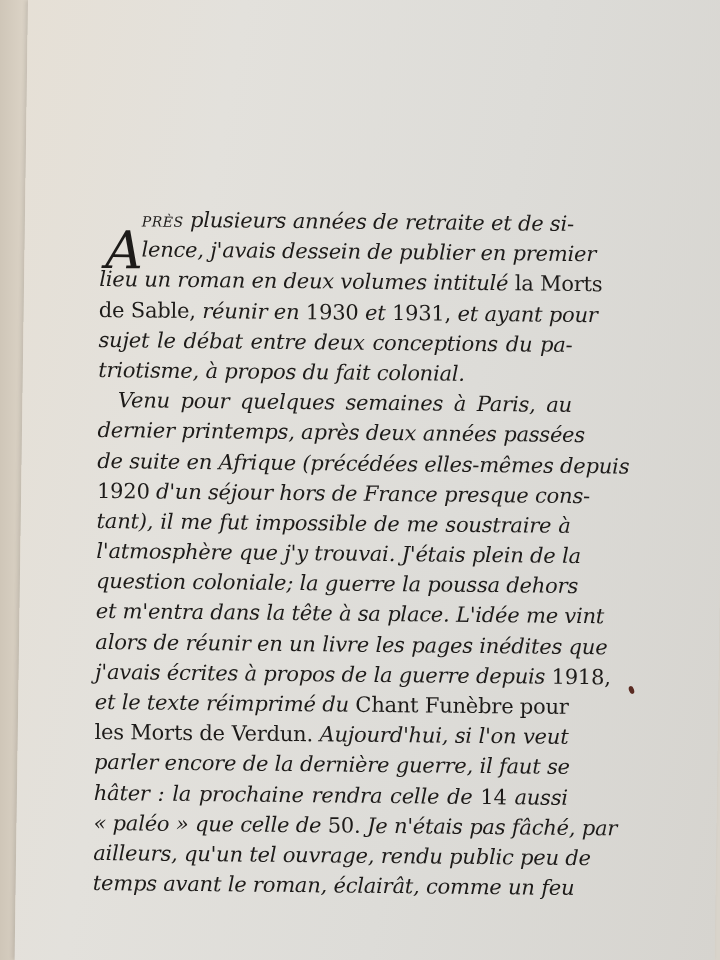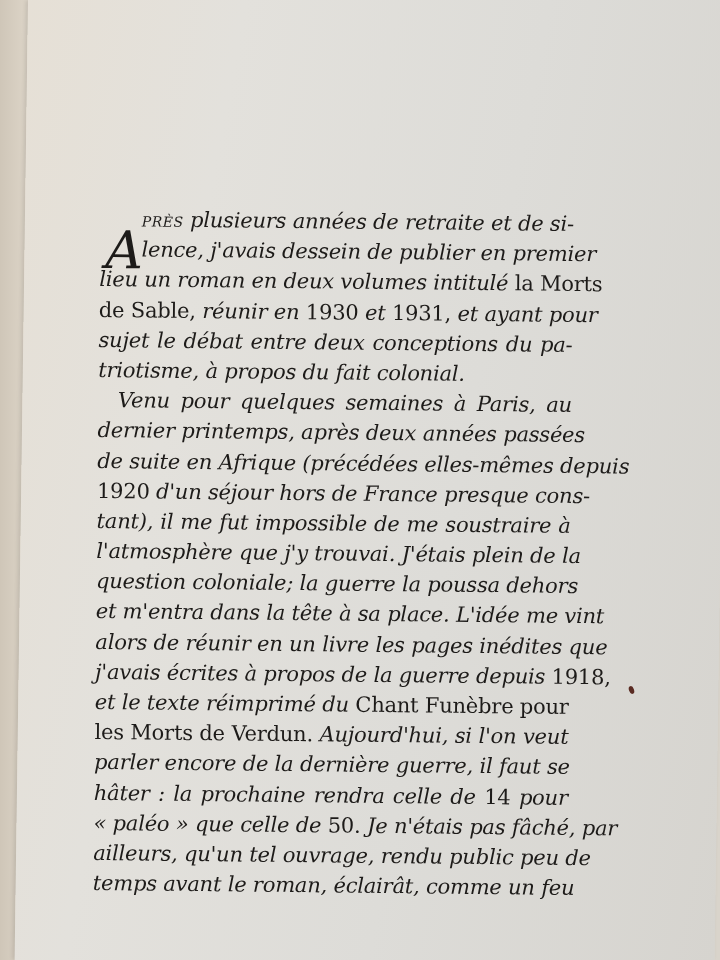--- a/index.html
+++ b/index.html
@@ -71,17 +71,17 @@
   <div class="line"><span class="roman">1920</span> <span>d'un séjour hors de France presque cons-</span></div>
   <div class="line"><span>tant), il me fut impossible de me soustraire à</span></div>
   <div class="line"><span>l'atmosphère que j'y trouvai. J'étais plein de la</span></div>
   <div class="line"><span>question coloniale; la guerre la poussa dehors</span></div>
   <div class="line"><span>et m'entra dans la tête à sa place. L'idée me vint</span></div>
   <div class="line"><span>alors de réunir en un livre les pages inédites que</span></div>
   <div class="line"><span>j'avais écrites à propos de la guerre depuis</span> <span class="roman">1918,</span></div>
   <div class="line"><span>et le texte réimprimé du</span> <span class="roman">Chant Funèbre pour</span></div>
   <div class="line"><span class="roman">les Morts de Verdun.</span> <span>Aujourd'hui, si l'on veut</span></div>
   <div class="line"><span>parler encore de la dernière guerre, il faut se</span></div>
-  <div class="line"><span>hâter : la prochaine rendra celle de</span> <span class="roman">14</span> <span>pour</span></div>
+  <div class="line"><span>hâter : la prochaine rendra celle de</span> <span class="roman">14</span> <span>aussi</span></div>
   <div class="line"><span>« paléo » que celle de</span> <span class="roman">50.</span> <span>Je n'étais pas fâché, par</span></div>
   <div class="line"><span>ailleurs, qu'un tel ouvrage, rendu public peu de</span></div>
   <div class="line"><span>temps avant le roman, éclairât, comme un feu</span></div>
 </div>
 
 </body></html>

